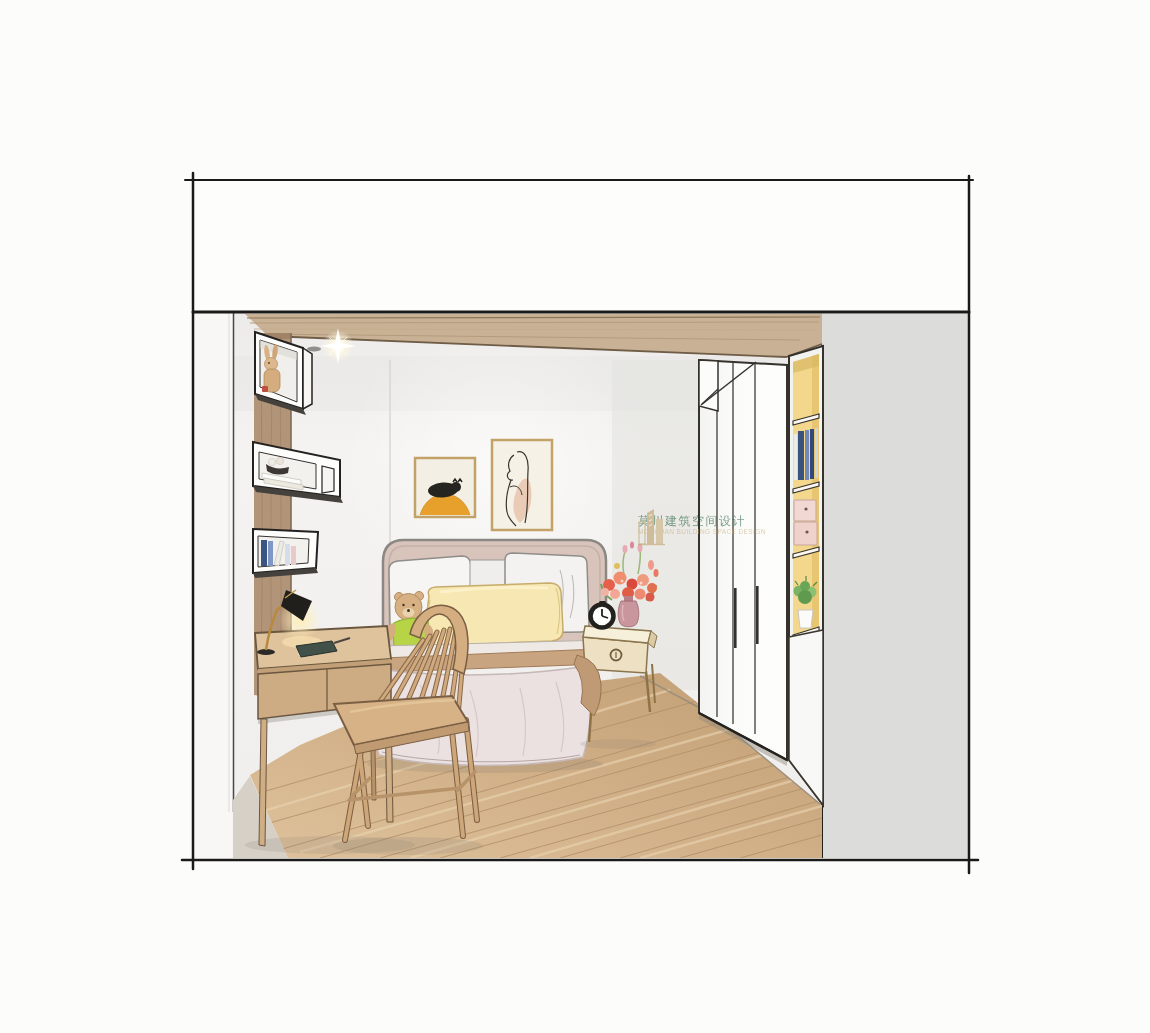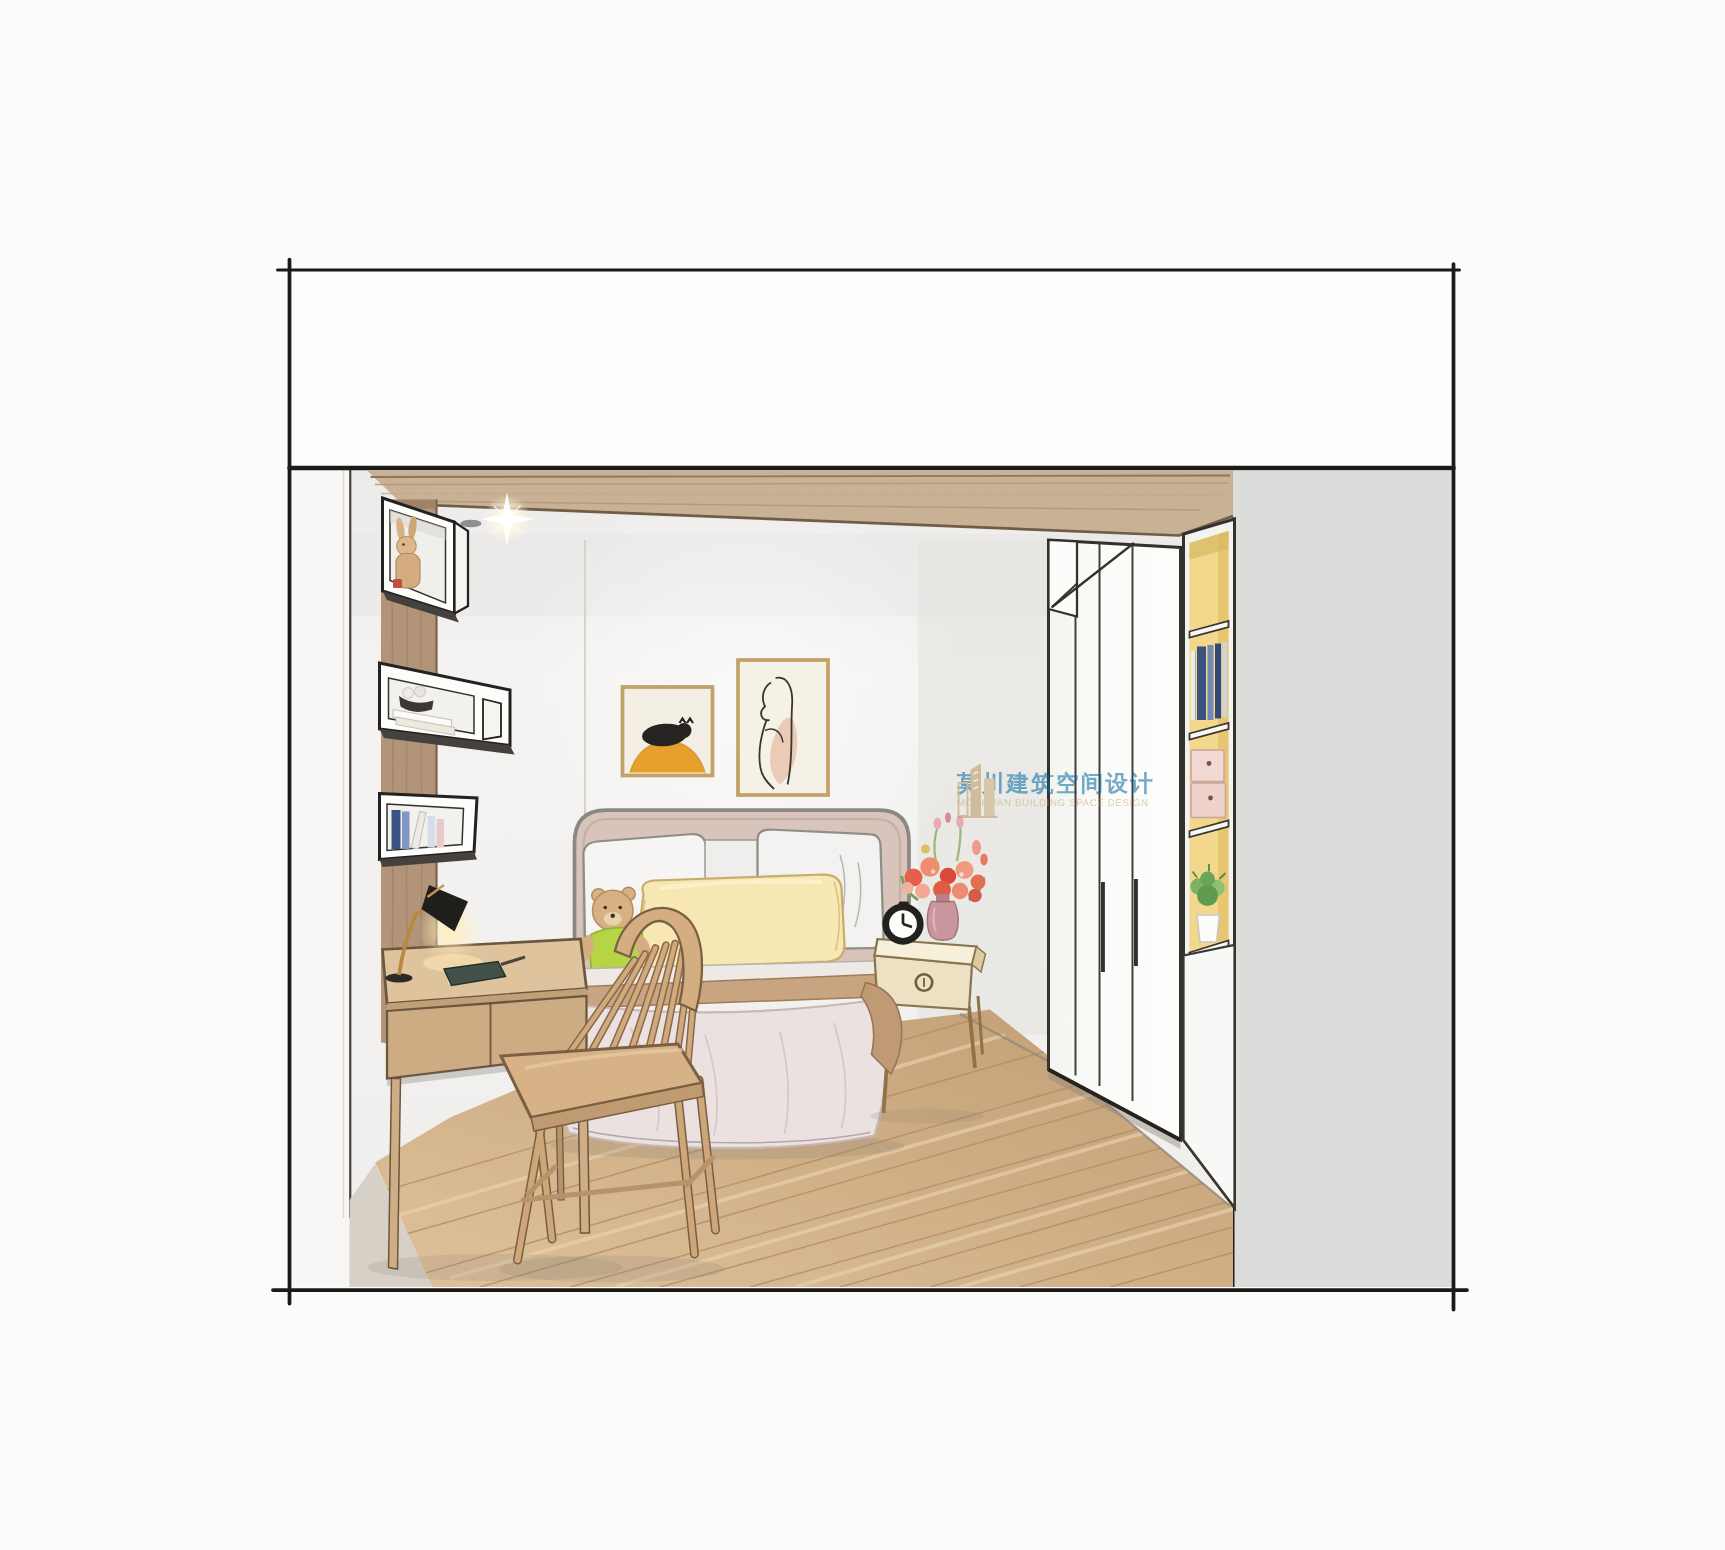--- a/index.html
+++ b/index.html
@@ -2,21 +2,21 @@
 <html><head>
 <meta charset="utf-8">
 <style>
   html,body{margin:0;padding:0;background:#fdfdfc;}
   .stage{position:relative;width:1150px;height:1033px;background:#fcfcfb;overflow:hidden;
          font-family:"Liberation Sans",sans-serif;}
   .stage svg{position:absolute;left:0;top:0;}
   .watermark{position:absolute;left:638px;top:506px;display:flex;align-items:flex-start;
              gap:7px;opacity:.55;pointer-events:none;}
   .wm-text{display:flex;flex-direction:column;}
-  .wm-cn{font-size:15px;letter-spacing:1.5px;color:#0369a1;font-weight:bold;line-height:1.2;
+  .wm-cn{font-size:12px;letter-spacing:1.5px;color:#14532d;font-weight:normal;line-height:1.2;
          margin-top:8px;white-space:nowrap;}
   .wm-en{font-size:6.5px;letter-spacing:.4px;color:#c5a877;line-height:1.3;white-space:nowrap;}
 </style>
 </head>
 <body>
 
 <div class="stage">
 <svg width="1150" height="1033" viewBox="0 0 1150 1033">
   <defs>
     <linearGradient id="wallGrad" x1="0" y1="0" x2="0" y2="1">

